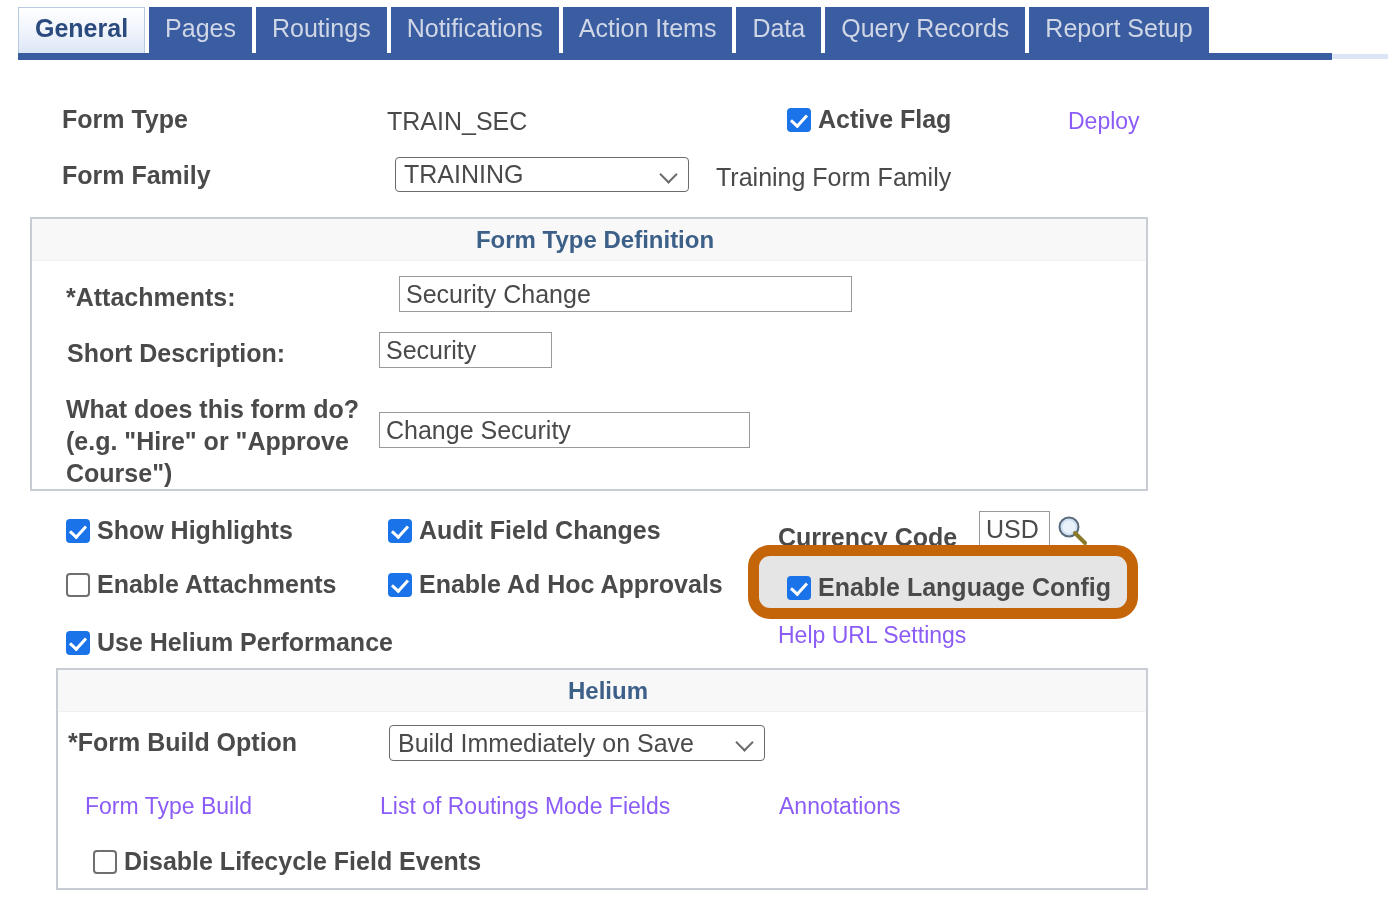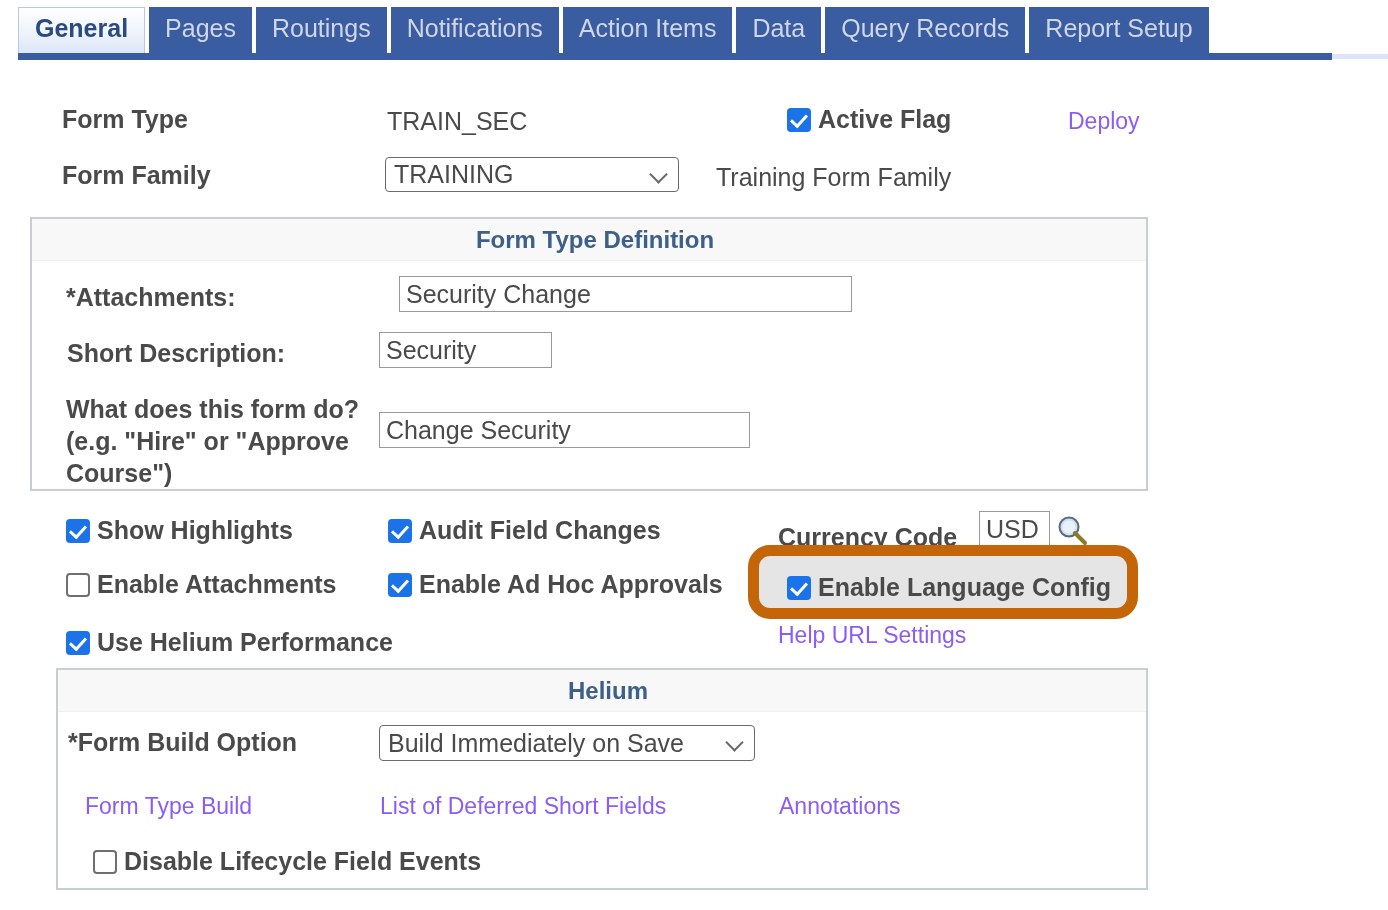--- a/index.html
+++ b/index.html
@@ -103,20 +103,21 @@
     box-sizing: border-box;
     border: 1px solid #6b6b6b;
     border-radius: 4px;
     background: #ffffff;
     font-size: 25px;
     color: #4a4a4a;
     display: flex;
     align-items: center;
     padding: 0 8px;
     cursor: pointer;
+    margin-left: 10px;
   }
   .selbox .sel-val { flex: 1; white-space: nowrap; }
   .selbox .chev {
     width: 20px; height: 20px;
     margin-left: 6px;
     position: relative;
   }
   .selbox .chev::before {
     content: "";
     position: absolute;
@@ -329,19 +330,19 @@
   </div>
 </div>
 
 <div class="abs lbl-bold" style="left:68px; top:728px;">*Form Build Option</div>
 <div class="selbox" style="left:379px; top:725px; width:376px; height:36px;">
   <span class="sel-val">Build Immediately on Save</span>
   <span class="chev"></span>
 </div>
 
 <div class="abs link" style="left:85px; top:793px;">Form Type Build</div>
-<div class="abs link" style="left:380px; top:793px;">List of Deferred Short Fields</div>
+<div class="abs link" style="left:380px; top:793px;">List of Routings Mode Fields</div>
 <div class="abs link" style="left:779px; top:793px;">Annotations</div>
 
 <div class="cbrow" style="left:93px; top:847px;">
   <span class="cbox off"></span>
   <span class="cblabel">Disable Lifecycle Field Events</span>
 </div>
 
 </body></html>

